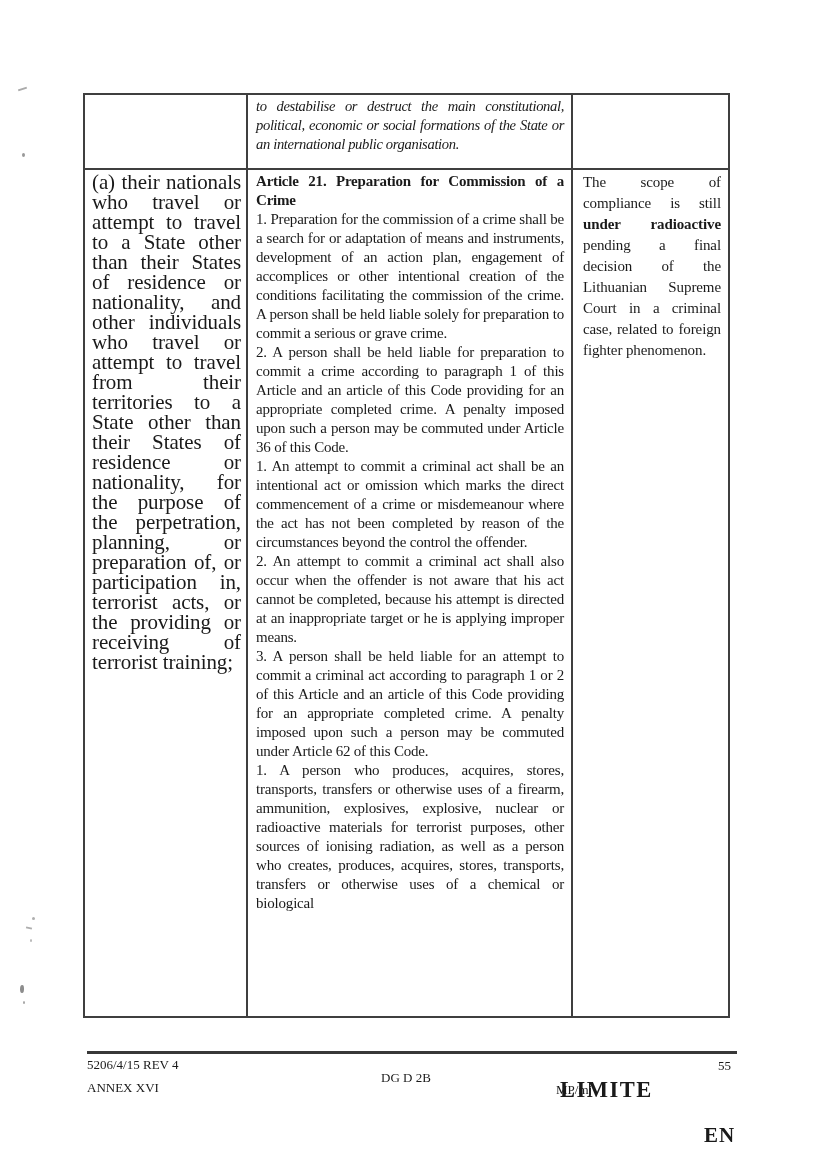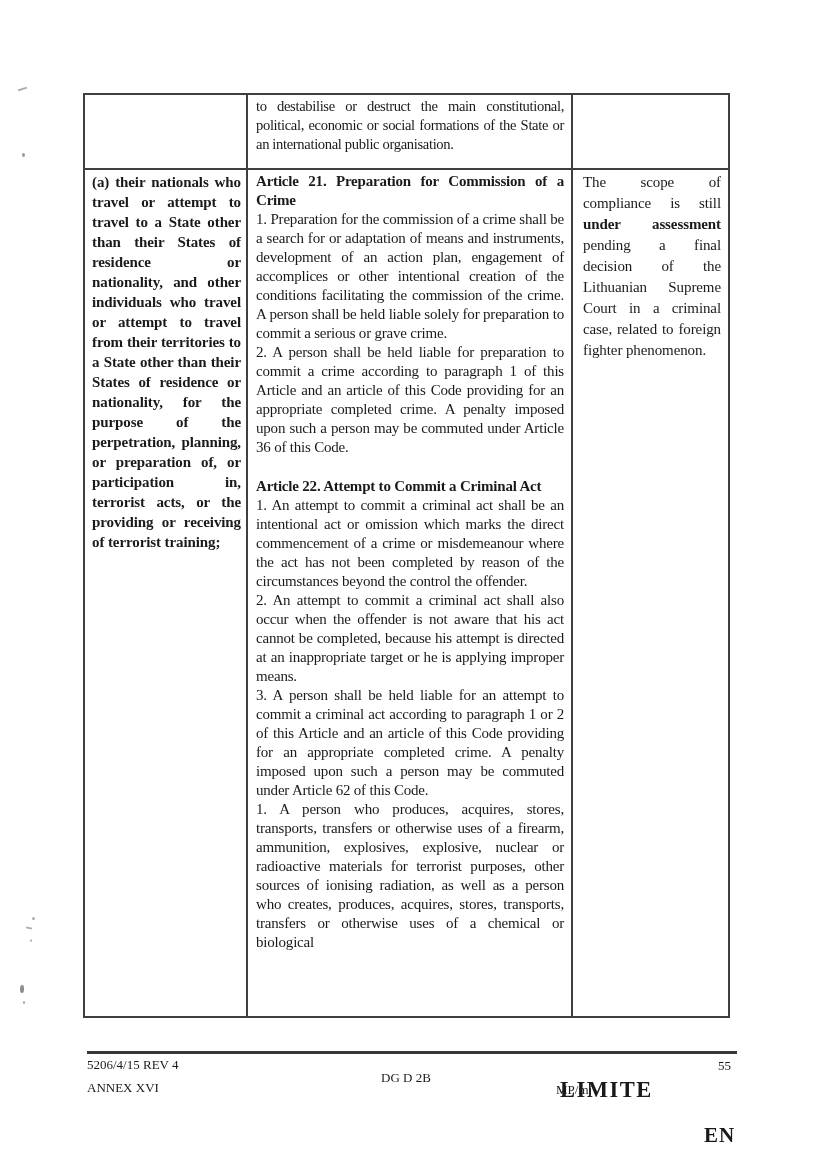--- a/index.html
+++ b/index.html
@@ -31,27 +31,27 @@
   .c3{flex:1 1 auto;}
 
   .c1{padding:2px 5px 2px 7px;}
   .c2{padding:2px 7px 2px 8px;}
   .c3{padding:2px 7px 2px 10px;}
 
   p{margin:0;}
   .just{text-align:justify;}
 
   .leftcol-text{
-    font-size:15px;line-height:20px;letter-spacing:-0.1px;font-weight:bold;
+    font-size:21px;line-height:20px;letter-spacing:-0.1px;
   }
   .midcol-text{
     font-size:15px;line-height:19px;letter-spacing:-0.2px;
   }
   .r1 .midcol-text{
-    font-size:14.6px;line-height:18.8px;letter-spacing:-0.35px;
+    font-size:14.6px;line-height:18.8px;letter-spacing:-0.35px;font-style:italic;
   }
   .rightcol-text{
     font-size:15px;line-height:21px;letter-spacing:-0.1px;
   }
   .art-heading{
     font-weight:bold;text-align:justify;
     font-size:15px;line-height:19px;letter-spacing:-0.2px;
   }
   .gap-above{margin-top:20px;}
   b{font-weight:bold;}
@@ -99,30 +99,29 @@
 
       <div class="cell c1">
         <p class="just leftcol-text">(a) their nationals who travel or attempt to travel to a State other than their States of residence or nationality, and other individuals who travel or attempt to travel from their territories to a State other than their States of residence or nationality, for the purpose of the perpetration, planning, or preparation of, or participation in, terrorist acts, or the providing or receiving of terrorist training;</p>
       </div>
 
       <div class="cell c2">
         <p class="art-heading">Article 21.  Preparation for Commission of a Crime</p>
         <p class="just midcol-text">1. Preparation for the commission of a crime shall be a search for or adaptation of means and instruments, development of an action plan, engagement of accomplices or other intentional creation of the conditions facilitating the commission of the crime. A person shall be held liable solely for preparation to commit a serious or grave crime.</p>
         <p class="just midcol-text">2. A person shall be held liable for preparation to commit a crime according to paragraph 1 of this Article and an article of this Code providing for an appropriate completed crime. A penalty imposed upon such a person may be commuted under Article 36 of this Code.</p>
 
-        <p class="art-heading gap-above">Article 22.  Attempt to Commit a Criminal Act</p>
         <p class="just midcol-text">1. An attempt to commit a criminal act shall be an intentional act or omission which marks the direct commencement of a crime or misdemeanour where the act has not been completed by reason of the circumstances beyond the control the offender.</p>
         <p class="just midcol-text">2. An attempt to commit a criminal act shall also occur when the offender is not aware that his act cannot be completed, because his attempt is directed at an inappropriate target or he is applying improper means.</p>
         <p class="just midcol-text">3. A person shall be held liable for an attempt to commit a criminal act according to paragraph 1 or 2 of this Article and an article of this Code providing for an appropriate completed crime. A penalty imposed upon such a person may be commuted under Article 62 of this Code.</p>
 
         <p class="just midcol-text">1. A person who produces, acquires, stores, transports, transfers or otherwise uses of a firearm, ammunition, explosives, explosive, nuclear or radioactive materials for terrorist purposes, other sources of ionising radiation, as well as a person who creates, produces, acquires, stores, transports, transfers or otherwise uses of a chemical or biological</p>
       </div>
 
       <div class="cell c3">
-        <p class="just rightcol-text"><span>The scope of compliance is still </span><b>under assessment</b><span> pending a final decision of the Lithuanian Supreme Court in a criminal case, related to foreign fighter phenomenon.</span></p>
+        <p class="just rightcol-text"><span>The scope of compliance is still </span><b>under radioactive</b><span> pending a final decision of the Lithuanian Supreme Court in a criminal case, related to foreign fighter phenomenon.</span></p>
       </div>
 
     </div>
   </div>
 
   <div class="footer-rule"></div>
   <div class="f-text f-docnum">5206/4/15 REV 4</div>
   <div class="f-text f-initials">MP/mj</div>
   <div class="f-text f-page">55</div>
   <div class="f-text f-annex">ANNEX XVI</div>

